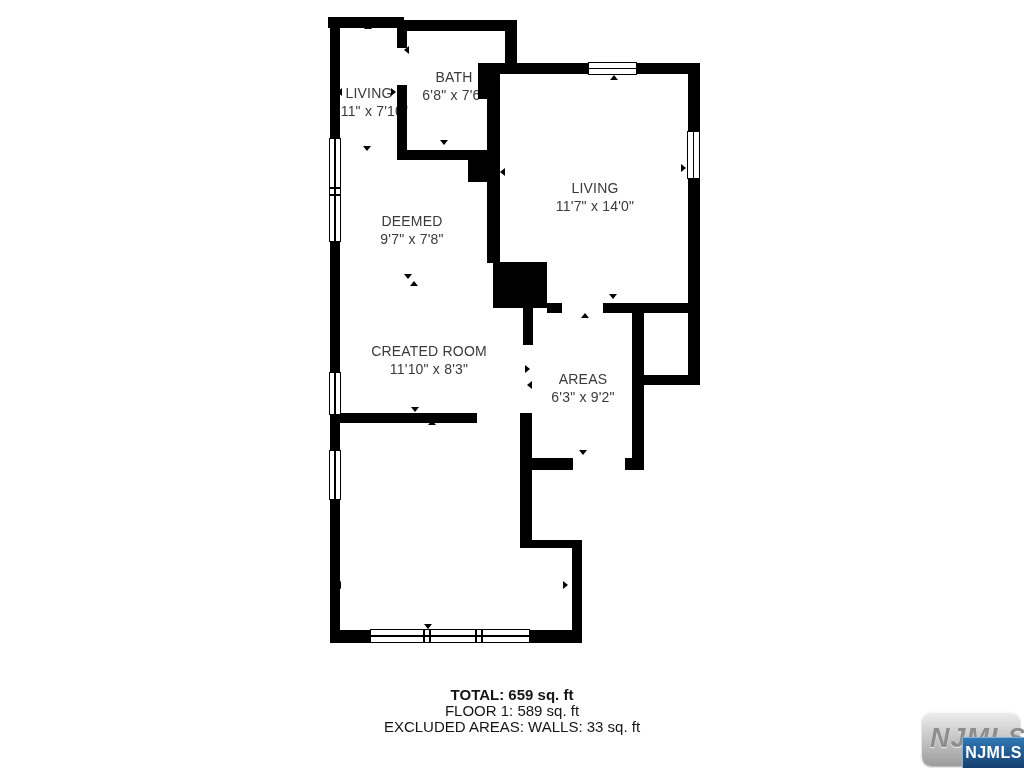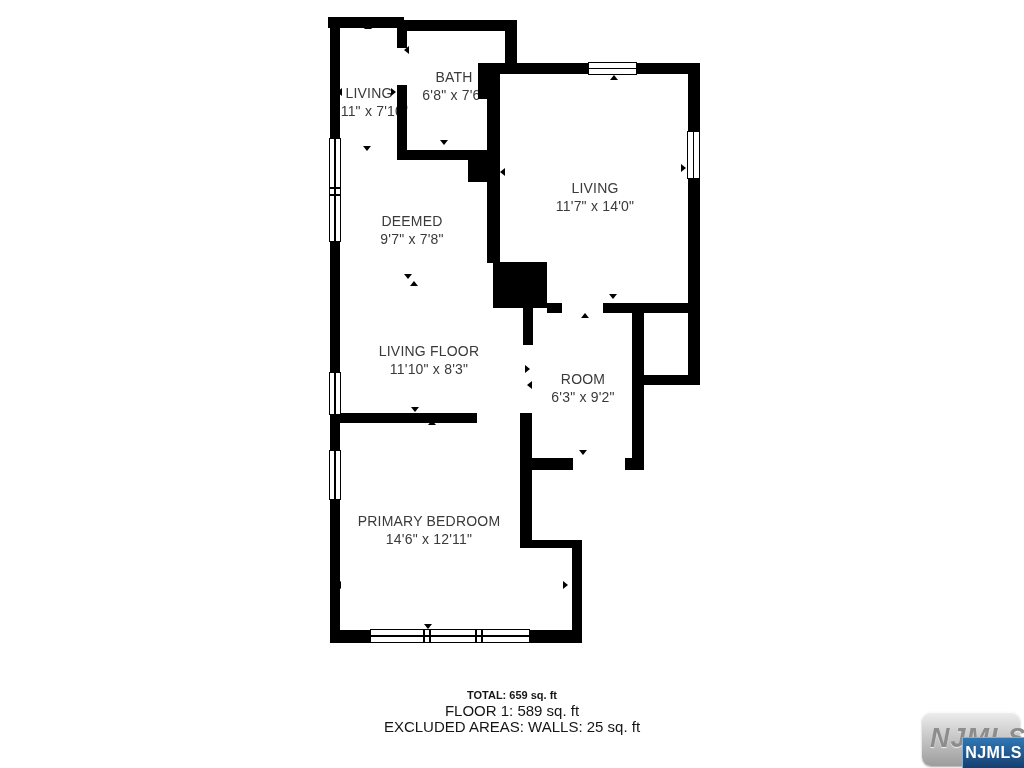--- a/index.html
+++ b/index.html
@@ -8,21 +8,21 @@
   .w{position:absolute;background:#000;z-index:2;}
   .room-label{position:absolute;z-index:1;transform:translateX(-50%);text-align:center;color:#3a3a3a;font-size:14px;line-height:18px;letter-spacing:.2px;white-space:nowrap;}
   .win{position:absolute;background:#fff;border:1.5px solid #000;box-sizing:border-box;z-index:3;}
   .l{position:absolute;background:#000;}
   .au,.ad,.al,.ar{position:absolute;width:0;height:0;z-index:4;}
   .au{border-left:4px solid transparent;border-right:4px solid transparent;border-bottom:5px solid #000;}
   .ad{border-left:4px solid transparent;border-right:4px solid transparent;border-top:5px solid #000;}
   .al{border-top:4px solid transparent;border-bottom:4px solid transparent;border-right:5px solid #000;}
   .ar{border-top:4px solid transparent;border-bottom:4px solid transparent;border-left:5px solid #000;}
   #footer{position:absolute;left:0;top:687px;width:1024px;text-align:center;color:#151515;z-index:5;}
-  #footer .t1{font-size:11px;font-weight:700;line-height:16px;}
+  #footer .t1{font-size:15px;font-weight:700;line-height:16px;}
   #footer .t2{font-size:15px;font-weight:400;line-height:16px;}
   #footer .t3{font-size:15px;font-weight:400;line-height:16px;}
   #disclaimer{position:absolute;left:0;top:742px;width:1024px;text-align:center;font-size:7.5px;letter-spacing:.2px;color:#c3c3c3;z-index:5;}
   #logo-gray{position:absolute;left:922px;top:712px;width:98px;height:54px;border-radius:9px;background:linear-gradient(#ededed,#9c9c9c);box-shadow:inset 0 1px 0 #fafafa,0 1px 2px rgba(0,0,0,.35);z-index:6;}
   #logo-gray .big{position:absolute;left:8px;top:11px;font-size:27px;font-weight:700;font-style:italic;color:#8d8d8d;text-shadow:0 1px 1px #f2f2f2;letter-spacing:1px;}
   #logo-blue{position:absolute;left:962px;top:737px;width:62px;height:31px;background:linear-gradient(#3178b5,#143f70);border-top:1px solid #86b1d6;border-left:1px solid #86b1d6;box-sizing:border-box;z-index:7;display:flex;align-items:center;justify-content:center;}
   #logo-blue .sm{color:#fff;font-weight:700;font-size:16px;letter-spacing:.5px;}
 </style>
 </head>
 <body>
@@ -117,36 +117,32 @@
   </div>
   <div class="room-label" style="left:595px;top:179px;">
     <div>LIVING</div>
     <div>11'7" x 14'0"</div>
   </div>
   <div class="room-label" style="left:412px;top:212px;">
     <div>DEEMED</div>
     <div>9'7" x 7'8"</div>
   </div>
   <div class="room-label" style="left:429px;top:342px;">
-    <div>LIVING FLOOR</div>
+    <div>CREATED ROOM</div>
     <div>11'10" x 8'3"</div>
   </div>
   <div class="room-label" style="left:583px;top:370px;">
-    <div>ROOM</div>
+    <div>AREAS</div>
     <div>6'3" x 9'2"</div>
-  </div>
-  <div class="room-label" style="left:429px;top:512px;">
-    <div>PRIMARY BEDROOM</div>
-    <div>14'6" x 12'11"</div>
   </div>
 
   <div id="footer">
     <div class="t1">TOTAL: 659 sq. ft</div>
     <div class="t2">FLOOR 1: 589 sq. ft</div>
-    <div class="t3">EXCLUDED AREAS: WALLS: 25 sq. ft</div>
+    <div class="t3">EXCLUDED AREAS: WALLS: 33 sq. ft</div>
   </div>
 
   <div id="logo-gray">
     <span class="big">NJMLS</span>
   </div>
   <div id="logo-blue">
     <span class="sm">NJMLS</span>
   </div>
 
 </div>

